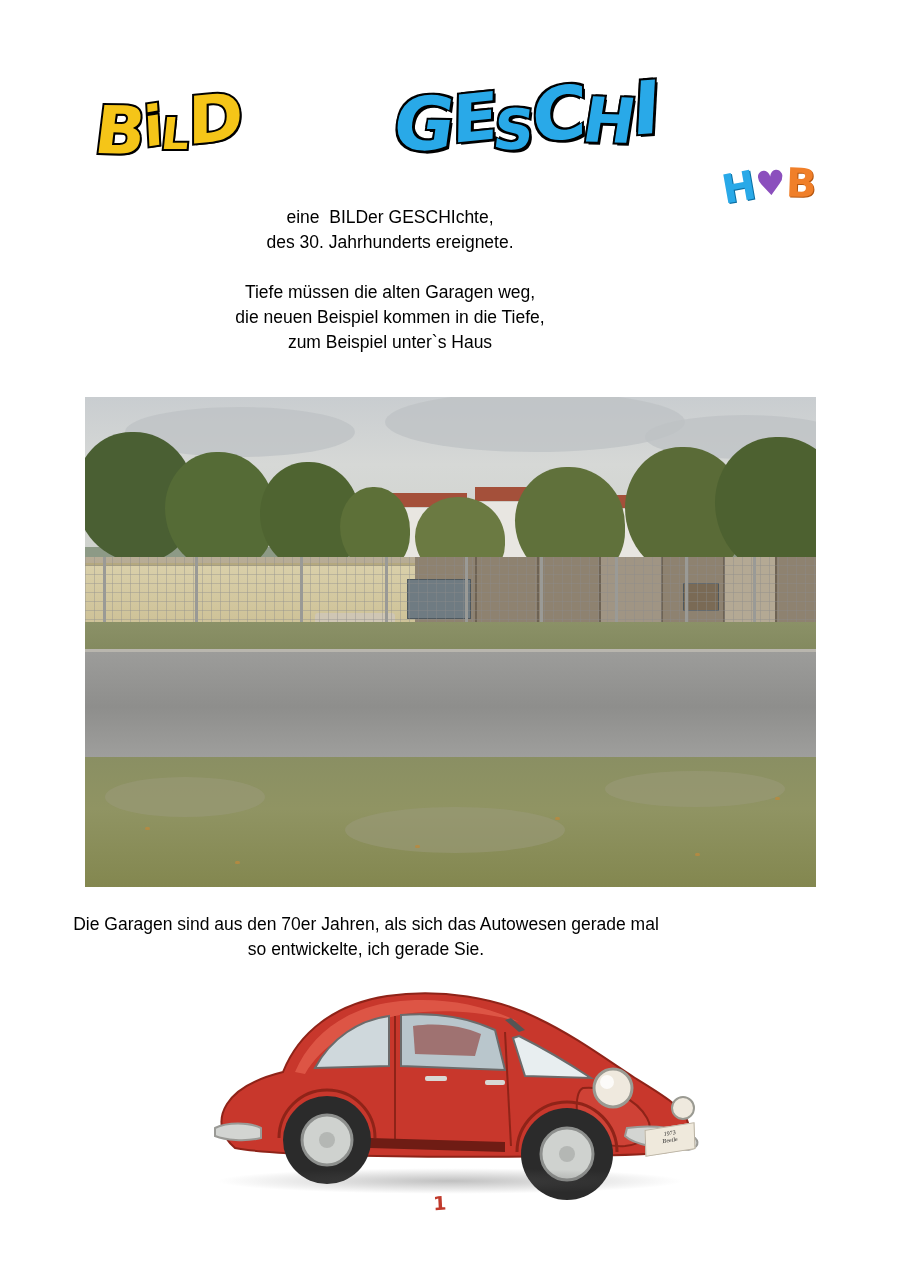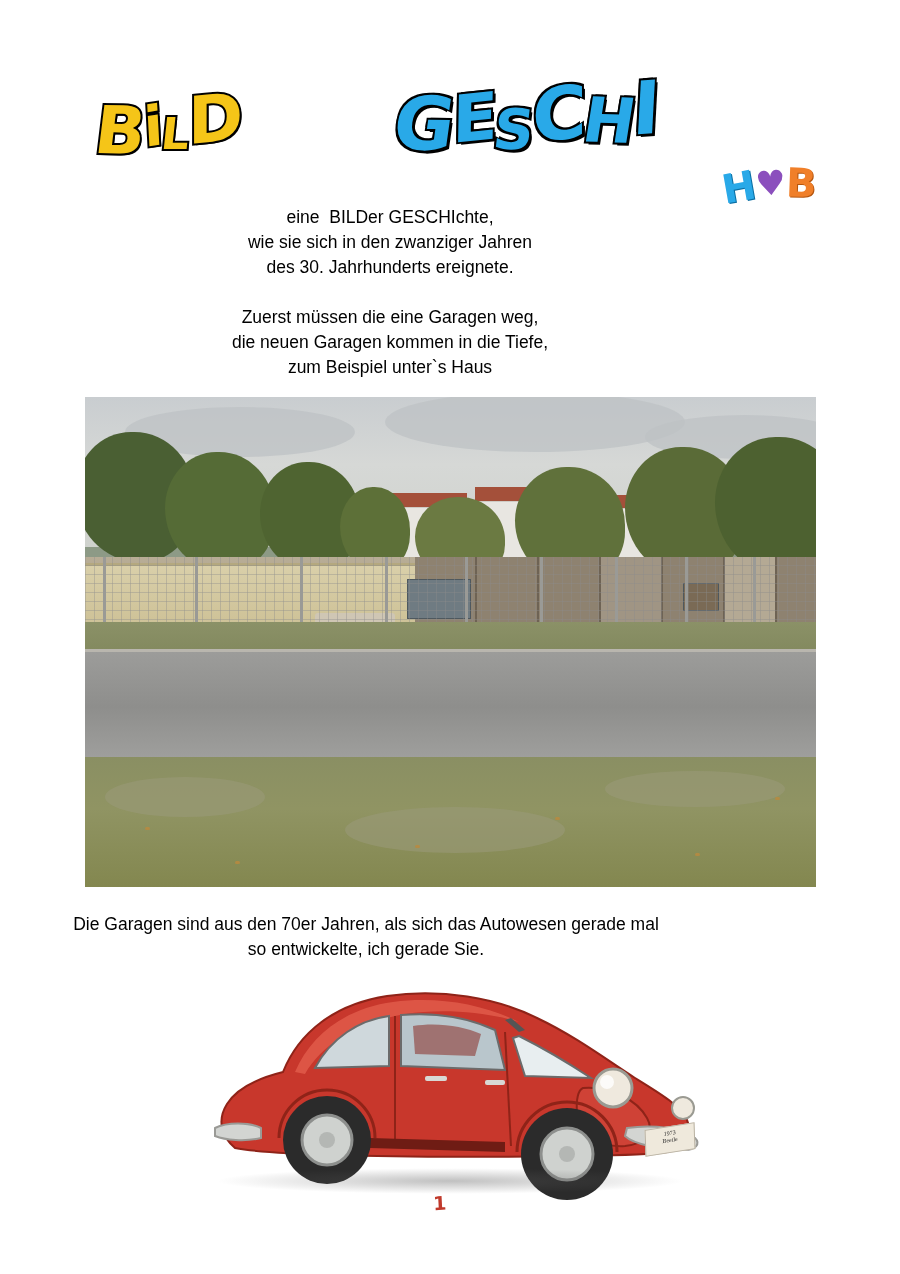--- a/index.html
+++ b/index.html
@@ -265,26 +265,25 @@
     </div>
 
     <div class="logo-hb">
       <span class="h">H</span><span class="heart">♥</span><span class="b">B</span>
     </div>
   </div>
 
   <div class="intro">
     <div class="blk1">
       <div class="line">eine  BILDer GESCHIchte,</div>
-      <div class="line">wie sie sich in den zwanziger Jahren</div>
       <div class="line">des 30. Jahrhunderts ereignete.</div>
     </div>
     <div class="blk2">
-      <div class="line">Zuerst müssen die eine Garagen weg,</div>
-      <div class="line">die neuen Garagen kommen in die Tiefe,</div>
+      <div class="line">Tiefe müssen die alten Garagen weg,</div>
+      <div class="line">die neuen Beispiel kommen in die Tiefe,</div>
       <div class="line">zum Beispiel unter`s Haus</div>
     </div>
   </div>
 
   <div class="photo1">
     <div class="p1-sky"></div>
     <div class="p1-cloud" style="left:40px; top:10px; width:230px; height:50px;"></div>
     <div class="p1-cloud" style="left:300px; top:-5px; width:300px; height:60px;"></div>
     <div class="p1-cloud" style="left:560px; top:18px; width:200px; height:44px;"></div>
 

